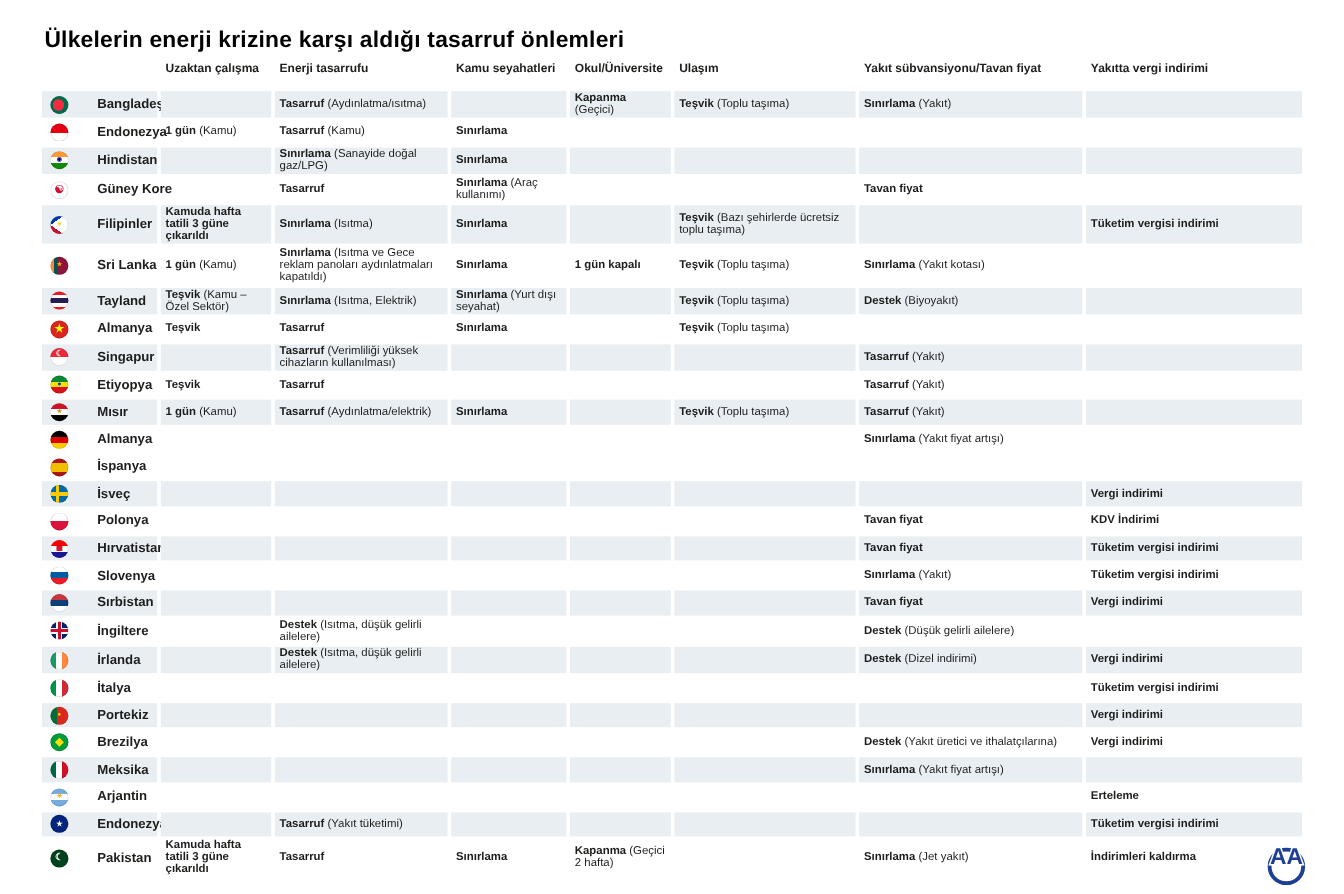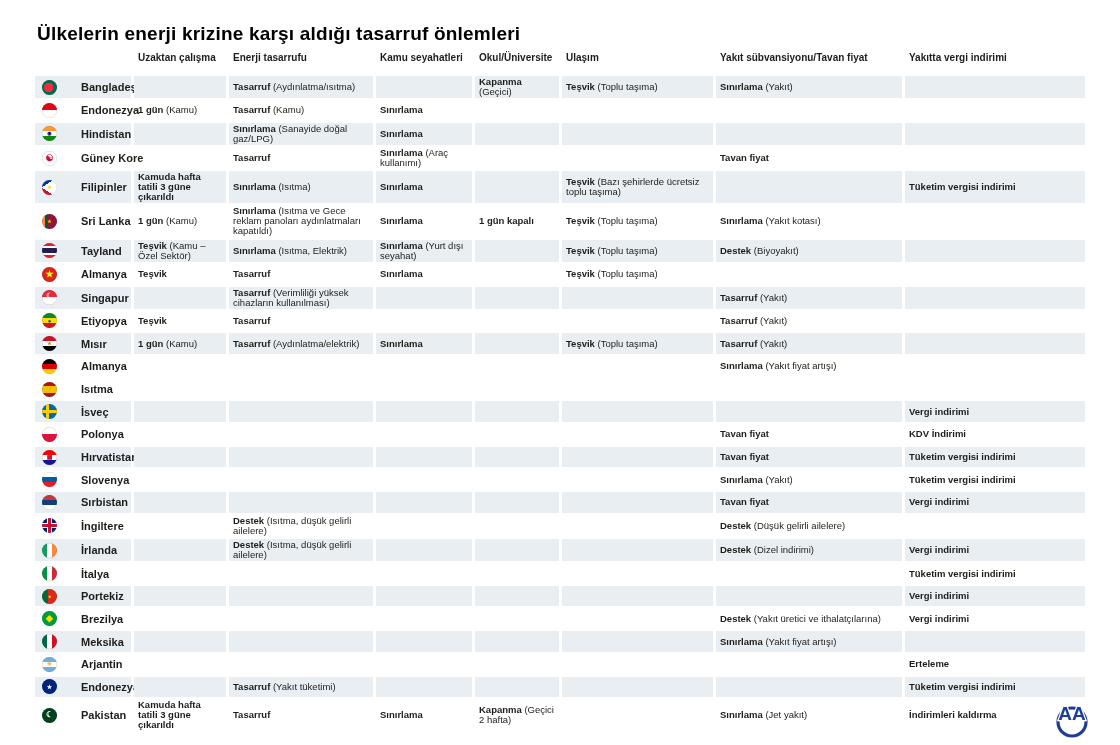--- a/index.html
+++ b/index.html
@@ -301,21 +301,21 @@
       <div class="cell"></div>
       <div class="cell"></div>
       <div class="cell">
         <div class="txt"><span class="b">Sınırlama</span> <span>(Yakıt fiyat artışı)</span></div>
       </div>
       <div class="cell"></div>
     </div>
     <div class="row cols">
       <div class="cell country">
         <span class="flag" style="background: linear-gradient(rgb(170, 21, 27) 0px, rgb(170, 21, 27) 25%, rgb(241, 191, 0) 25%, rgb(241, 191, 0) 75%, rgb(170, 21, 27) 75%);"></span>
-        <span class="cname">Isıtma</span>
+        <span class="cname">İspanya</span>
       </div>
       <div class="cell"></div>
       <div class="cell"></div>
       <div class="cell"></div>
       <div class="cell"></div>
       <div class="cell"></div>
       <div class="cell"></div>
     </div>
     <div class="row cols shaded">
       <div class="cell country">

